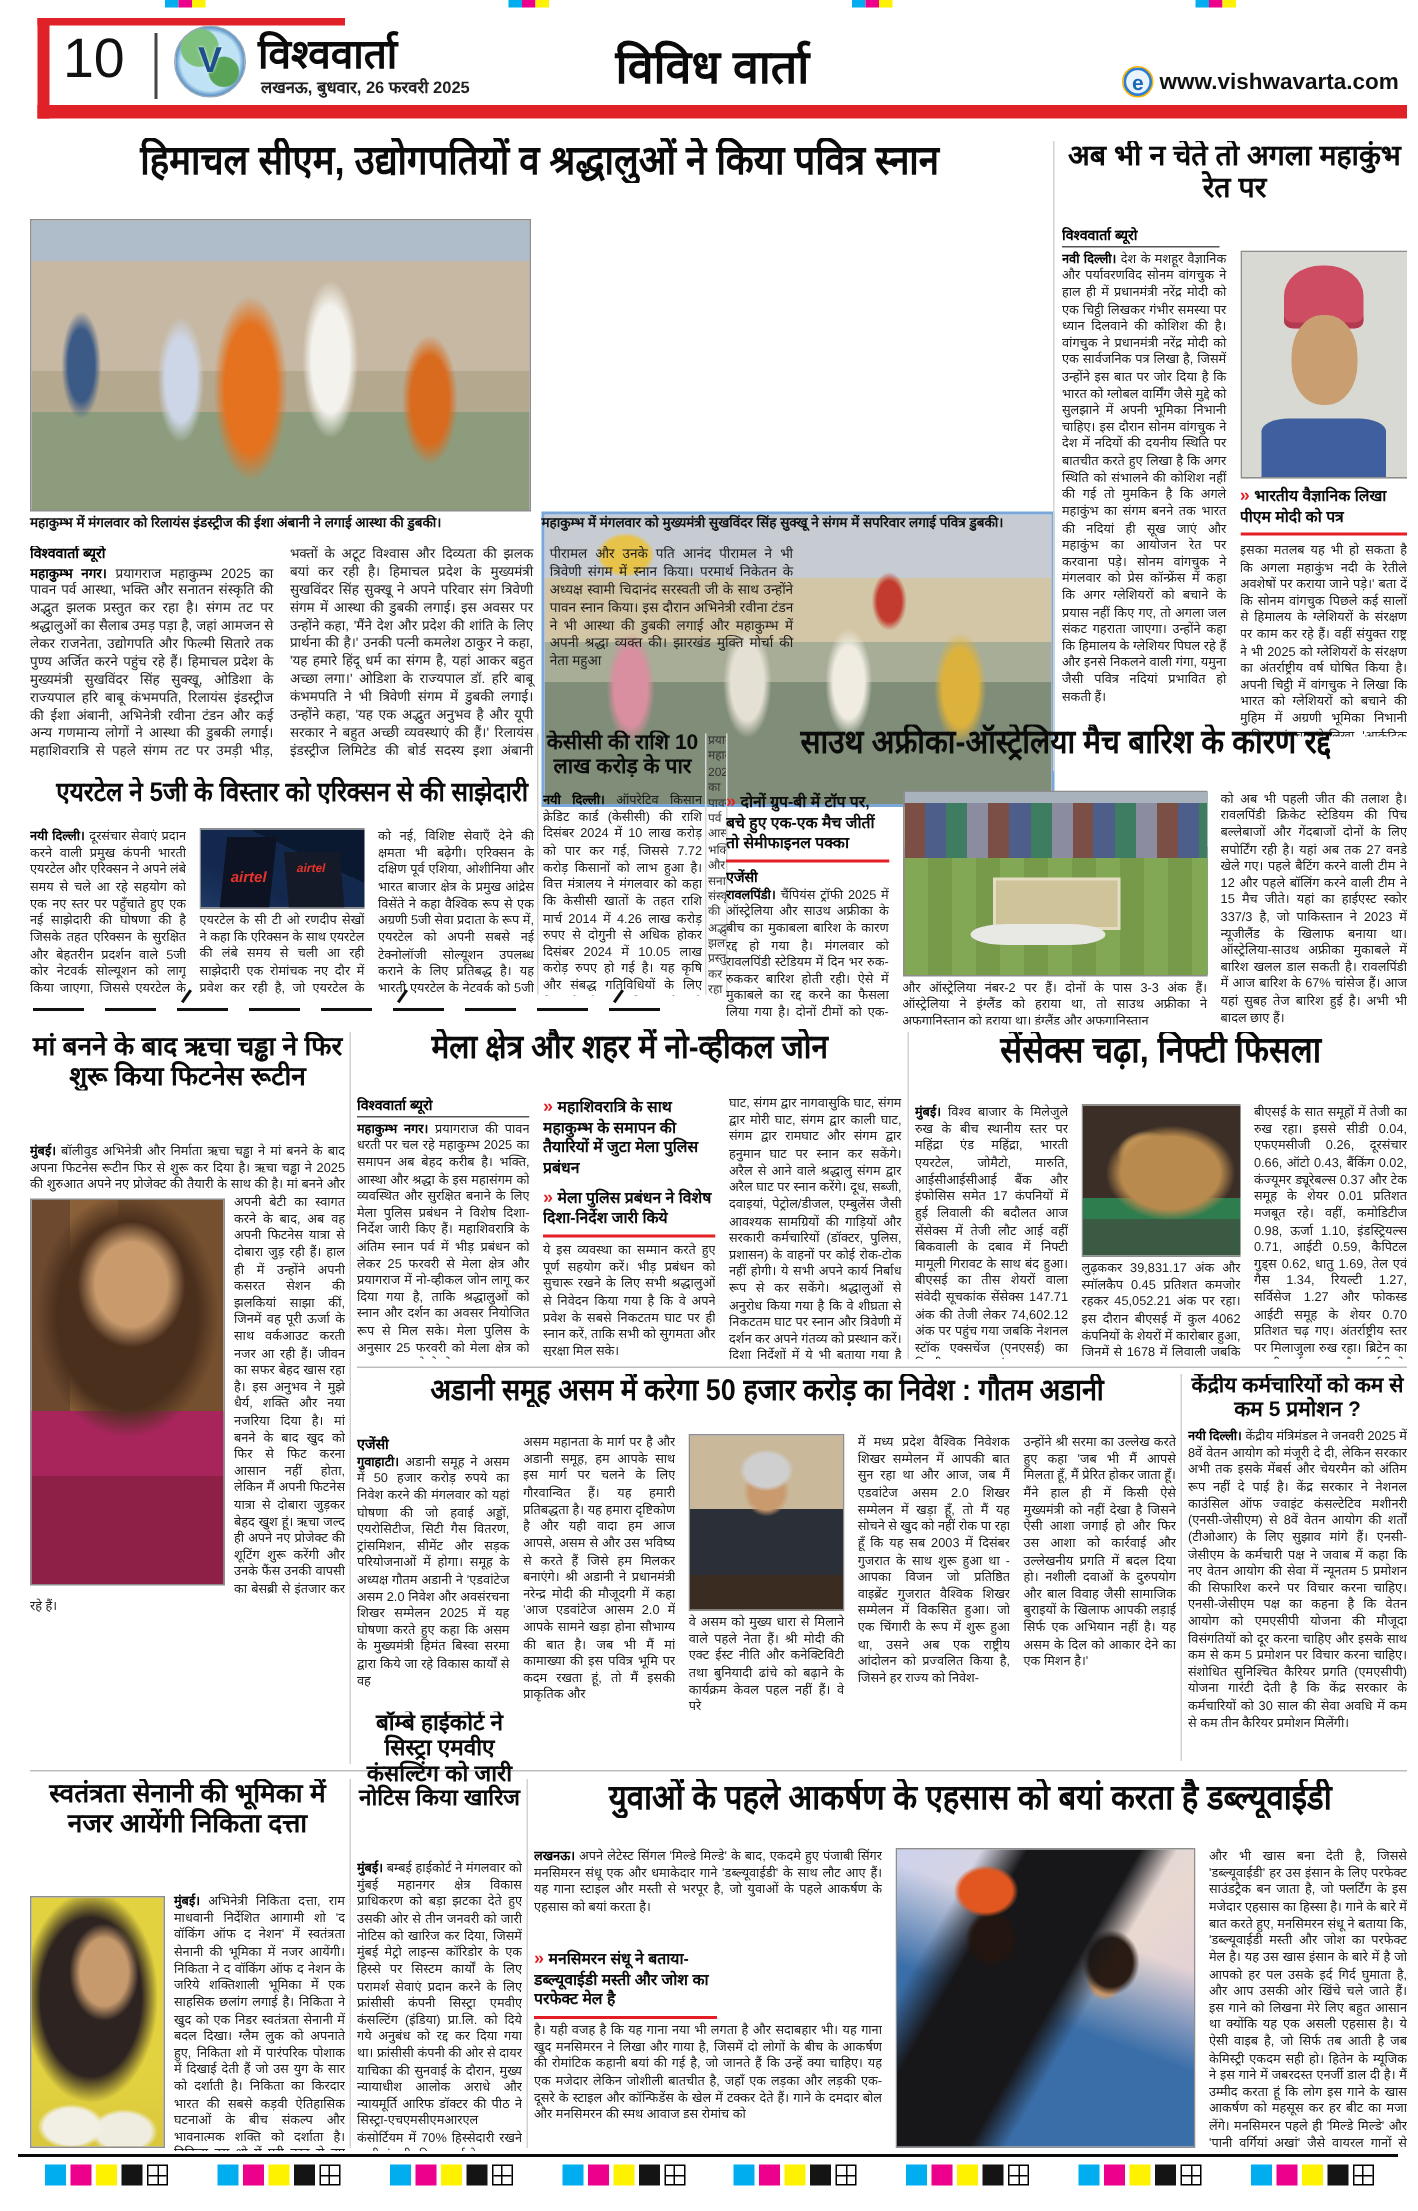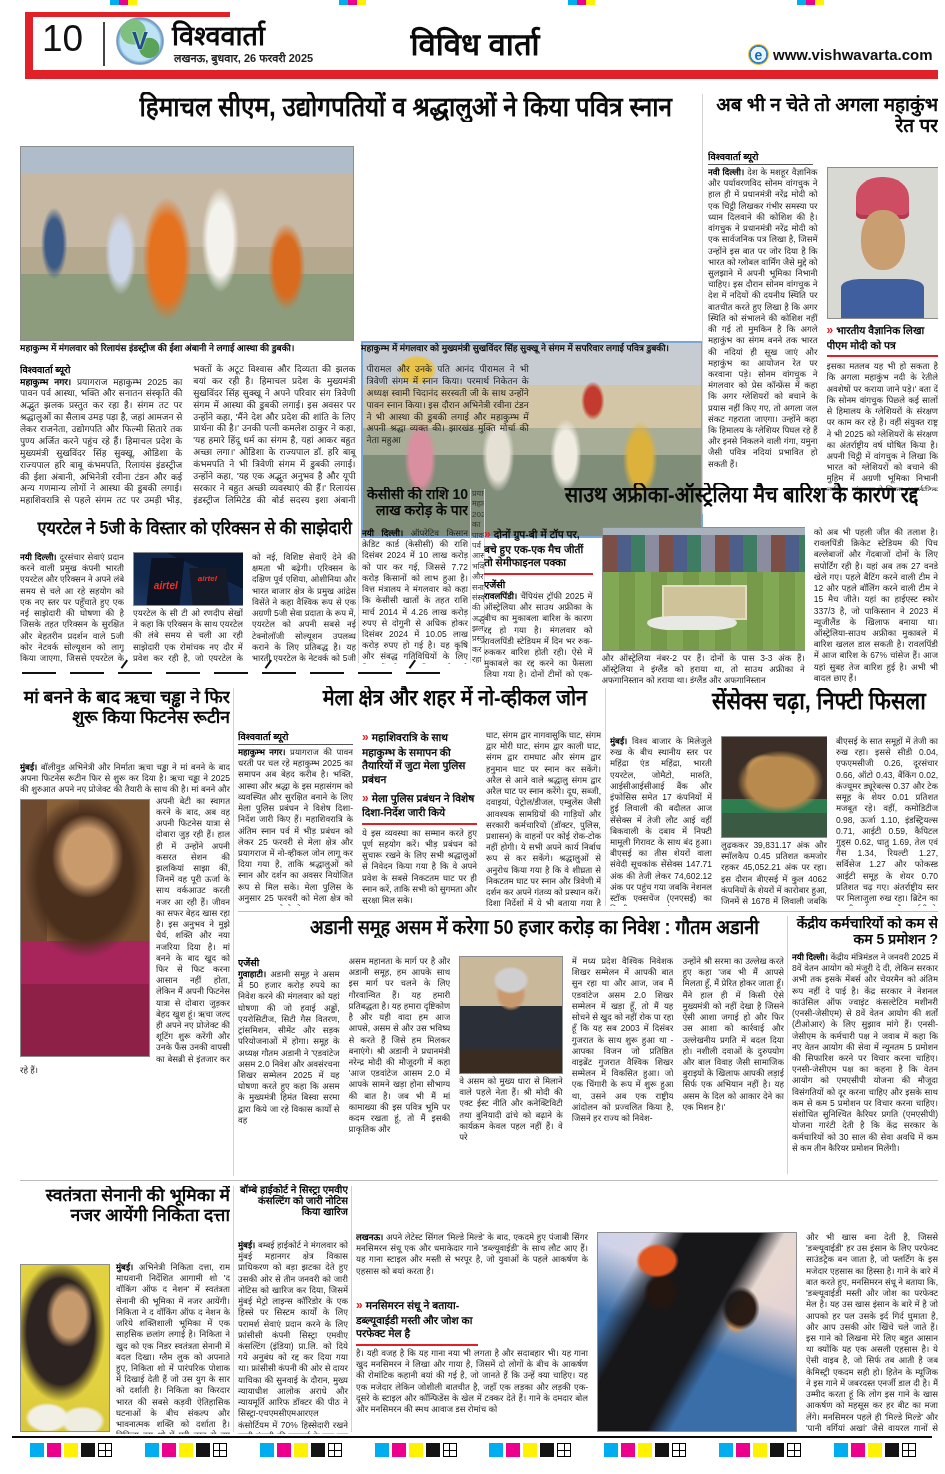--- a/index.html
+++ b/index.html
@@ -4,21 +4,21 @@
 <style>
   html,body{margin:0;padding:0;background:#ffffff}
   .page{position:relative;width:945px;height:1474px;background:#fff;overflow:hidden;
         font-family:"Liberation Sans","DejaVu Sans",sans-serif;color:#161616}
   .abs{position:absolute}
   .bodytext{font-size:9px;line-height:1.32;text-align:justify;overflow:hidden;color:#1c1c1c}
   .small{font-size:8.5px}
   .dl{font-weight:bold;color:#000}
   .byline{font-weight:bold;font-size:9.5px;color:#000;display:block}
   .byline.rule{border-bottom:1px solid #555;padding-bottom:1px;margin-bottom:2px}
-  .hl{font-weight:800;color:#0b0b0b;text-align:right;line-height:1.12;overflow:hidden}
+  .hl{font-weight:800;color:#0b0b0b;text-align:center;line-height:1.12;overflow:hidden}
   .fit{display:inline-block;white-space:nowrap;transform:scaleX(.9);transform-origin:center}
   .cols{display:flex;gap:9px}
   .col{overflow:hidden}
   .caption{font-size:9px;font-weight:bold;color:#111;line-height:1.25}
   .note{font-weight:bold;font-size:10.5px;line-height:1.3;color:#0d0d0d;text-align:left}
   .chev{color:#e31e24;font-weight:900;margin-right:3px;font-size:12px}
   .redrule{border-bottom:2px solid #e31e24;margin-top:3px}
   .vr{position:absolute;width:1px;background:#d2d2d2}
   .hr{position:absolute;height:1px;background:#bdbdbd}
 
@@ -358,27 +358,30 @@
 
   <div class="abs hl" style="left:20px;top:1186px;width:210px;font-size:17.5px">स्वतंत्रता सेनानी की भूमिका में नजर आयेंगी निकिता दत्ता</div>
   <div class="abs bodytext small" style="left:20px;top:1262px;width:210px;height:172px">
     <div class="ph ph-nikita" style="float:left;width:88px;height:166px;margin:2px 6px 2px 0"></div>
     <b class="dl">मुंबई।</b>
     <span>अभिनेत्री निकिता दत्ता, राम माधवानी निर्देशित आगामी शो 'द वॉकिंग ऑफ द नेशन' में स्वतंत्रता सेनानी की भूमिका में नजर आयेंगी। निकिता ने द वॉकिंग ऑफ द नेशन के जरिये शक्तिशाली भूमिका में एक साहसिक छलांग लगाई है। निकिता ने खुद को एक निडर स्वतंत्रता सेनानी में बदल दिखा। ग्लैम लुक को अपनाते हुए, निकिता शो में पारंपरिक पोशाक में दिखाई देती हैं जो उस युग के सार को दर्शाती है। निकिता का किरदार भारत की सबसे कड़वी ऐतिहासिक घटनाओं के बीच संकल्प और भावनात्मक शक्ति को दर्शाता है।</span>
     <span>निकिता इस शो में पूरी तरह से नए अवतार में दिखाई देंगी और अपने अभिनय कौशल की एक और बहुमुखी झलक का प्रदर्शन करने का वादा करती हैं। निकिता दत्ता इसके अलावा रॉबी ग्रेवाल निर्देशित सिद्धार्थ आनंद की 'ज्वेल थीफ: द हीस्ट बिगिन्स' में सैफ अली खान और जयदीप अहलावत के साथ दिखाई देंगी।</span>
   </div>
 
   <div class="abs vr" style="left:233px;top:1186px;height:246px"></div>
-  <div class="abs hl" style="left:238px;top:1184px;width:110px;font-size:10px">बॉम्बे हाईकोर्ट ने सिस्ट्रा एमवीए कंसल्टिंग को जारी नोटिस किया खारिज</div>
+  <div class="abs hl" style="left:238px;top:1141px;width:110px;font-size:15px">बॉम्बे हाईकोर्ट ने सिस्ट्रा एमवीए कंसल्टिंग को जारी नोटिस किया खारिज</div>
   <div class="abs bodytext small" style="left:238px;top:1240px;width:110px;height:194px">
     <b class="dl">मुंबई।</b>
     <span>बम्बई हाईकोर्ट ने मंगलवार को मुंबई महानगर क्षेत्र विकास प्राधिकरण को बड़ा झटका देते हुए उसकी ओर से तीन जनवरी को जारी नोटिस को खारिज कर दिया, जिसमें मुंबई मेट्रो लाइन्स कॉरिडोर के एक हिस्से पर सिस्टम कार्यों के लिए परामर्श सेवाएं प्रदान करने के लिए फ्रांसीसी कंपनी सिस्ट्रा एमवीए कंसल्टिंग (इंडिया) प्रा.लि. को दिये गये अनुबंध को रद्द कर दिया गया था। फ्रांसीसी कंपनी की ओर से दायर याचिका की सुनवाई के दौरान, मुख्य न्यायाधीश आलोक अराधे और न्यायमूर्ति आरिफ डॉक्टर की पीठ ने सिस्ट्रा-एचएमसीएमआरएल कंसोर्टियम में 70% हिस्सेदारी रखने वाली कंपनी की सुनवाई के बाद एक सकारात्मक आदेश पारित करने को भी कहा।</span>
   </div>
 
   <div class="abs vr" style="left:351px;top:1186px;height:246px"></div>
+  <div class="abs hl" style="left:356px;top:1186px;width:582px;font-size:23px">
+    <span class="fit">युवाओं के पहले आकर्षण के एहसास को बयां करता है डब्ल्यूवाईडी</span>
+  </div>
   <div class="abs cols" style="left:356px;top:1232px;width:582px;height:202px">
     <div class="col" style="width:232px">
       <div class="bodytext small" style="height:64px">
         <b class="dl">लखनऊ।</b>
         <span>अपने लेटेस्ट सिंगल 'मिल्डे मिल्डे' के बाद, एकदमे हुए पंजाबी सिंगर मनसिमरन संधू एक और धमाकेदार गाने 'डब्ल्यूवाईडी' के साथ लौट आए हैं। यह गाना स्टाइल और मस्ती से भरपूर है, जो युवाओं के पहले आकर्षण के एहसास को बयां करता है।</span>
       </div>
       <div class="cols" style="gap:8px;margin-top:2px">
         <div class="col note" style="width:122px">
           <span class="chev">»</span><span>मनसिमरन संधू ने बताया-डब्ल्यूवाईडी मस्ती और जोश का परफेक्ट मेल है</span>
           <div class="redrule"></div>

